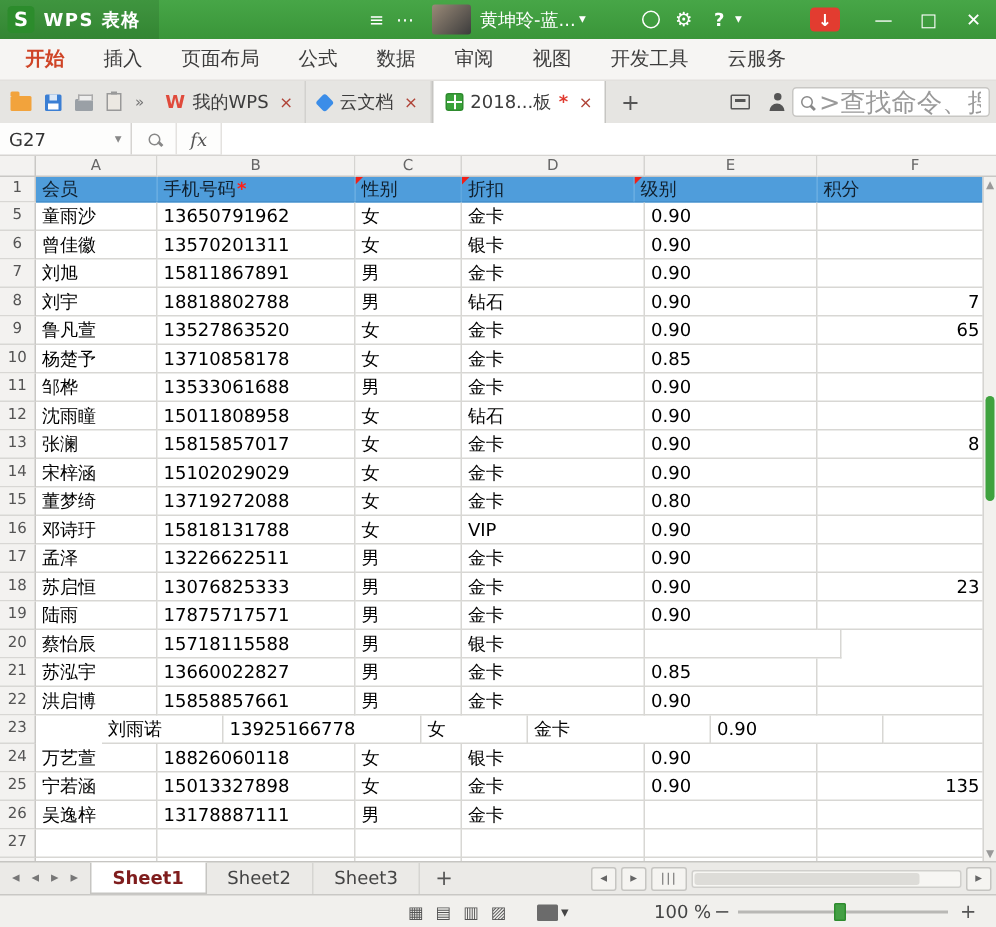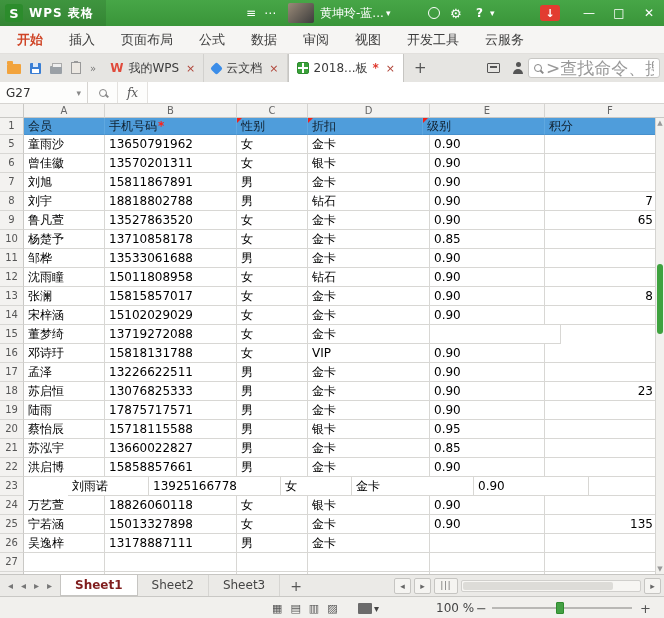--- a/index.html
+++ b/index.html
@@ -318,20 +318,21 @@
         <div class="cell" style="width: 122px;">金卡</div>
         <div class="cell" style="width: 115px;">0.90</div>
         <div class="cell num" style="width: 131px;"></div>
       </div>
       <div class="grid-row rdata">
         <div class="row-h">15</div>
         <div class="cell" style="width: 81px;">董梦绮</div>
         <div class="cell" style="width: 132px;">13719272088</div>
         <div class="cell" style="width: 71px;">女</div>
         <div class="cell" style="width: 122px;">金卡</div>
+        <div class="cell" style="width: 115px;">0.80</div>
         <div class="cell num" style="width: 131px;"></div>
       </div>
       <div class="grid-row rdata">
         <div class="row-h">16</div>
         <div class="cell" style="width: 81px;">邓诗玗</div>
         <div class="cell" style="width: 132px;">15818131788</div>
         <div class="cell" style="width: 71px;">女</div>
         <div class="cell" style="width: 122px;">VIP</div>
         <div class="cell" style="width: 115px;">0.90</div>
         <div class="cell num" style="width: 131px;"></div>
@@ -362,21 +363,20 @@
         <div class="cell" style="width: 122px;">金卡</div>
         <div class="cell" style="width: 115px;">0.90</div>
         <div class="cell num" style="width: 131px;"></div>
       </div>
       <div class="grid-row rdata">
         <div class="row-h">20</div>
         <div class="cell" style="width: 81px;">蔡怡辰</div>
         <div class="cell" style="width: 132px;">15718115588</div>
         <div class="cell" style="width: 71px;">男</div>
         <div class="cell" style="width: 122px;">银卡</div>
-        <div class="cell" style="width: 115px;">0.95</div>
         <div class="cell num" style="width: 131px;"></div>
       </div>
       <div class="grid-row rdata">
         <div class="row-h">21</div>
         <div class="cell" style="width: 81px;">苏泓宇</div>
         <div class="cell" style="width: 132px;">13660022827</div>
         <div class="cell" style="width: 71px;">男</div>
         <div class="cell" style="width: 122px;">金卡</div>
         <div class="cell" style="width: 115px;">0.85</div>
         <div class="cell num" style="width: 131px;"></div>

